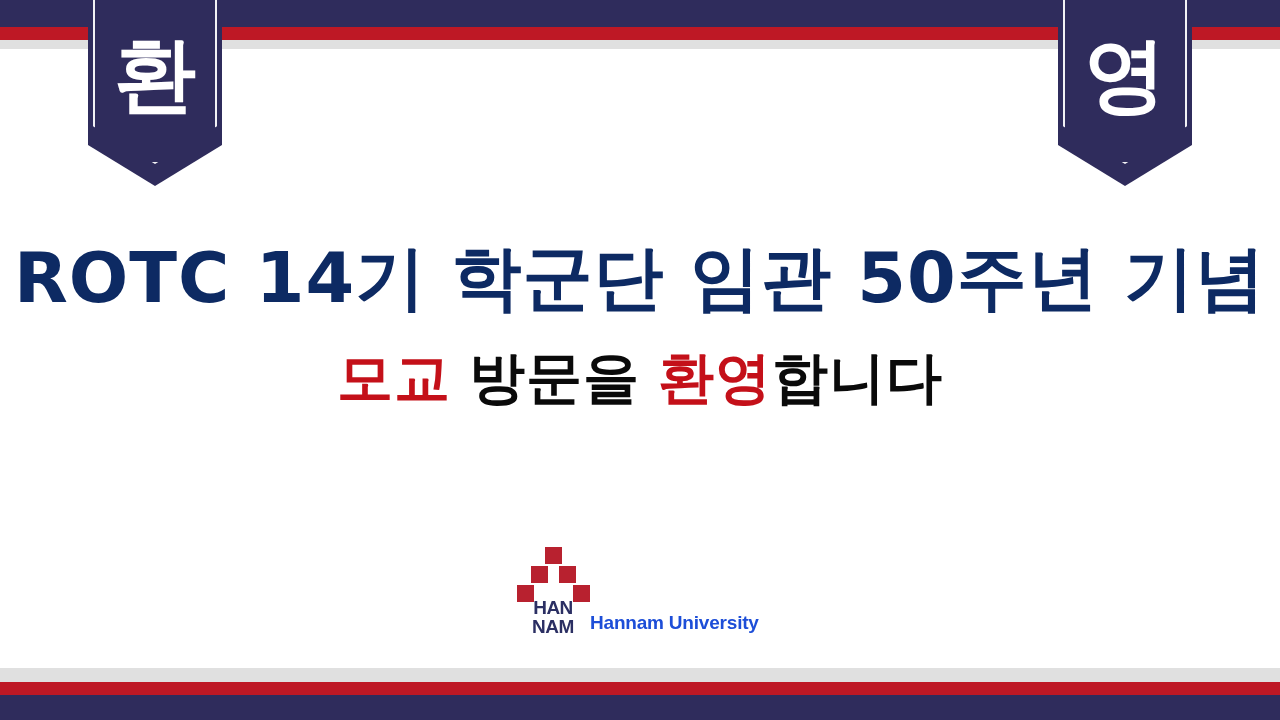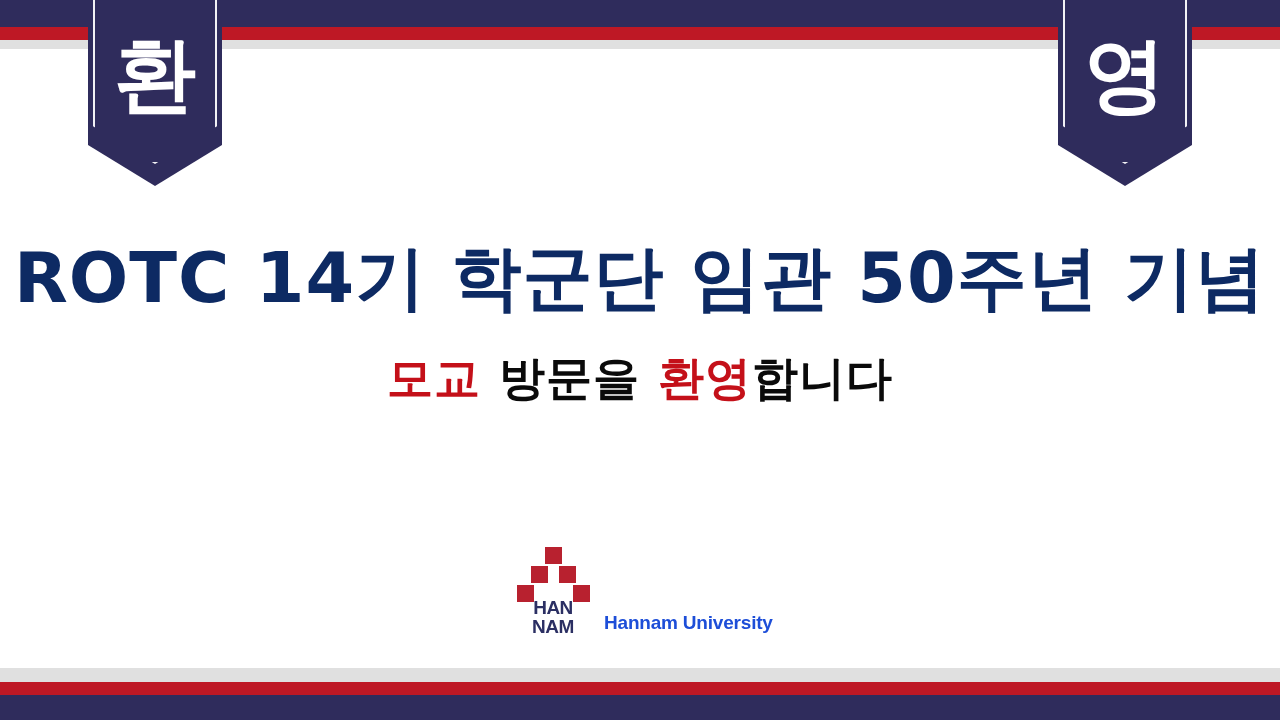--- a/index.html
+++ b/index.html
@@ -84,39 +84,38 @@
     font-weight: 700;
     font-family: "DejaVu Sans", "Liberation Sans", sans-serif;
   }
   .headline-line-1 {
     font-size: 70px;
     line-height: 100px;
     color: #0d2a63;
     letter-spacing: 1px;
   }
   .headline-line-2 {
-    font-size: 46px;
+    font-size: 56px;
     line-height: 100px;
     letter-spacing: 1px;
   }
   .txt-red   { color: #c41019; }
   .txt-black { color: #0a0a0a; }
   .txt-navy  { color: #0d2a63; }
   .sp { display: inline-block; width: 18px; }
 
   
   .logo {
     position: absolute;
     left: 516px;
     top: 544px;
     width: 260px;
     height: 92px;
     display: flex;
     align-items: flex-end;
-    gap: 14px;
   }
   .logo-mark {
     position: relative;
     width: 74px;
     height: 92px;
     flex: 0 0 74px;
   }
   .logo-mark .sq {
     position: absolute;
     width: 19px;

